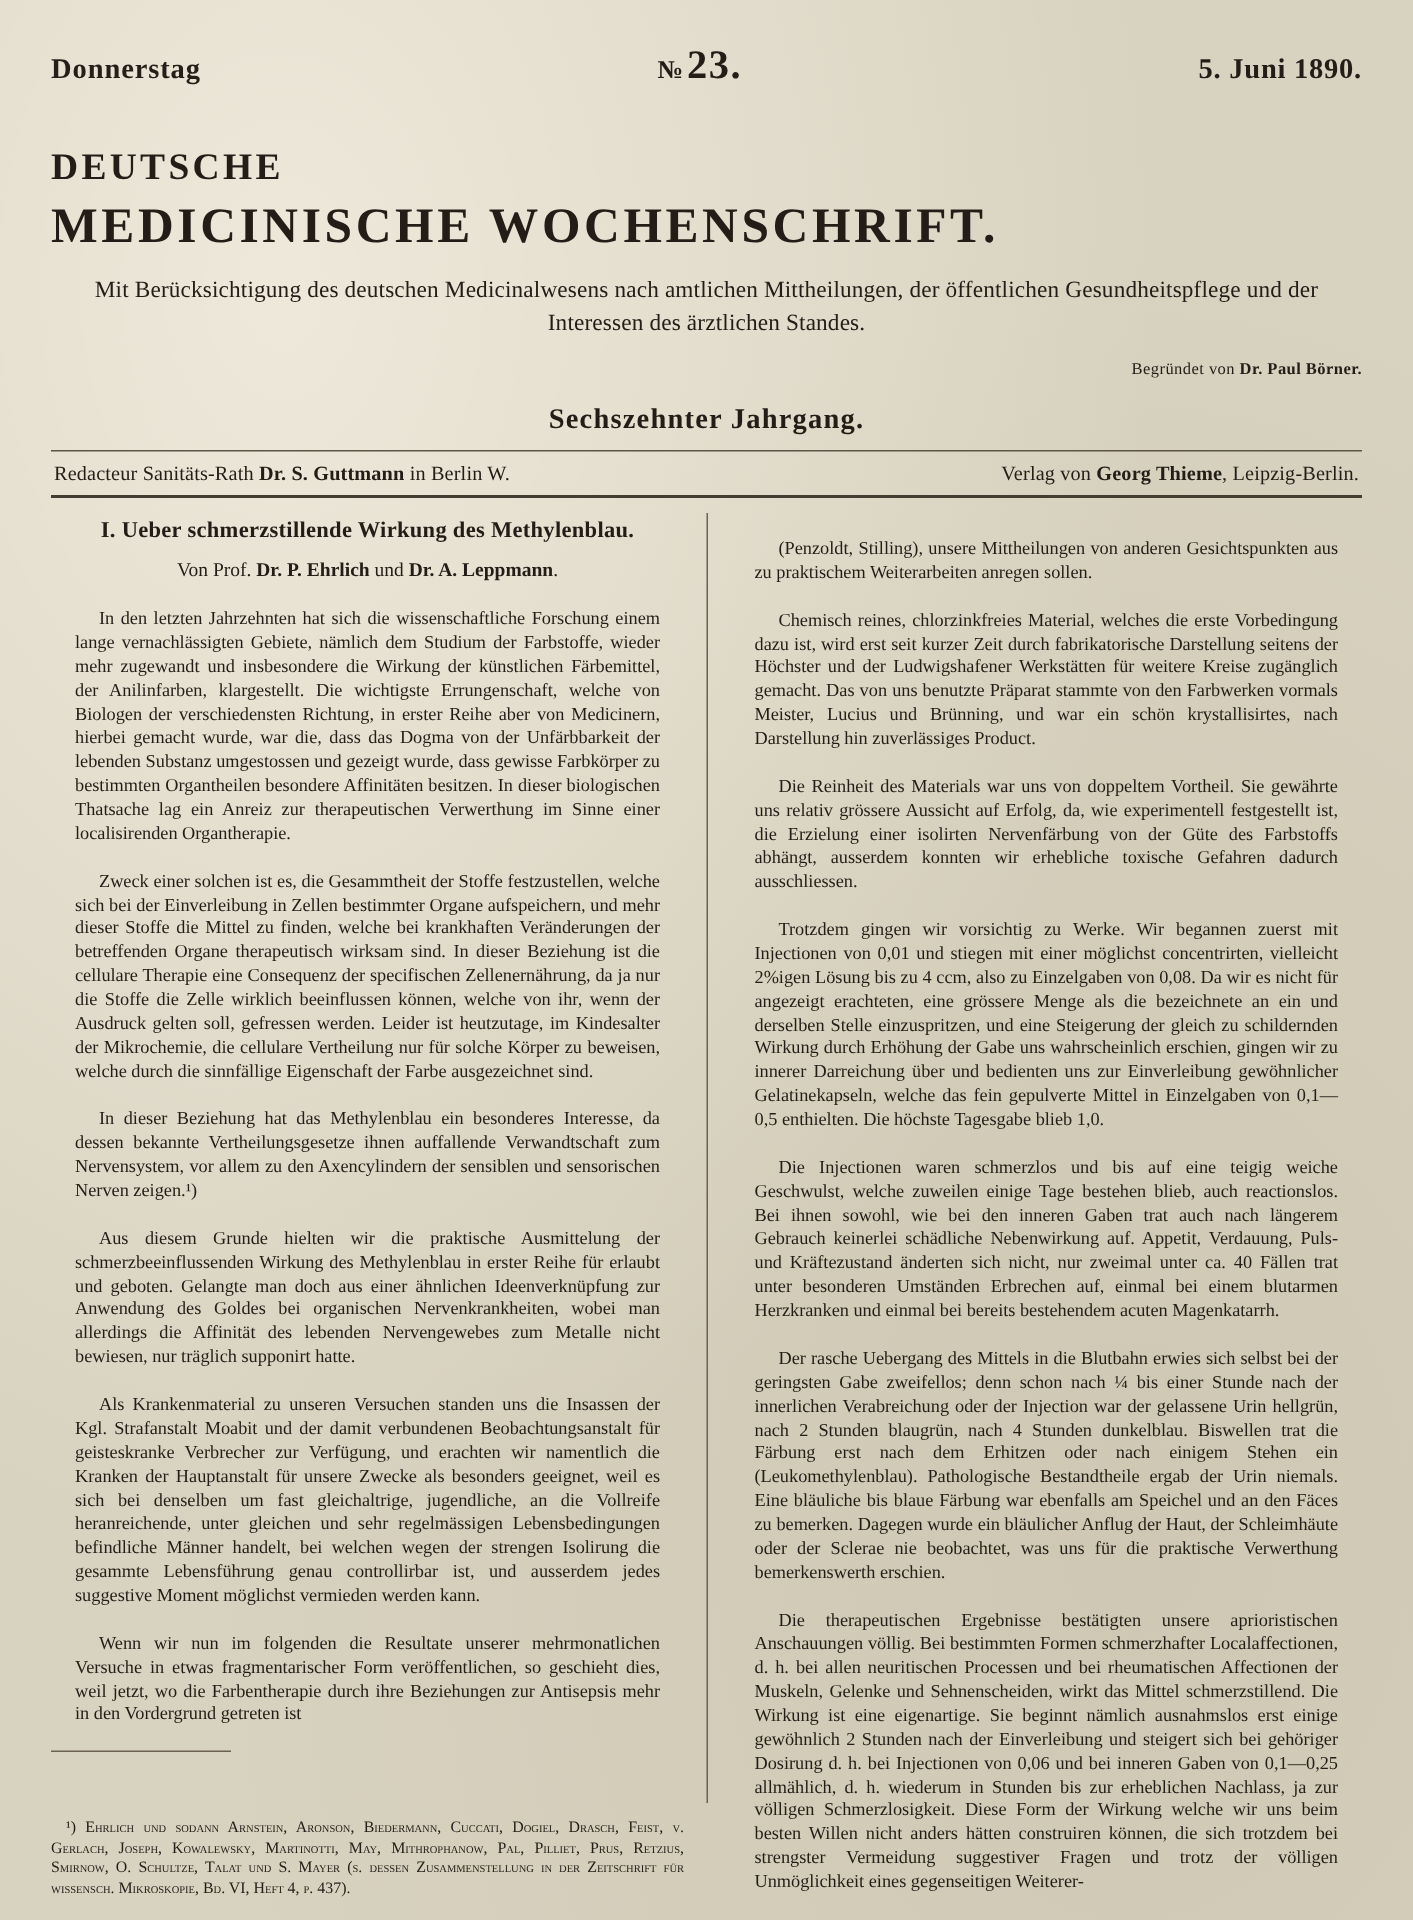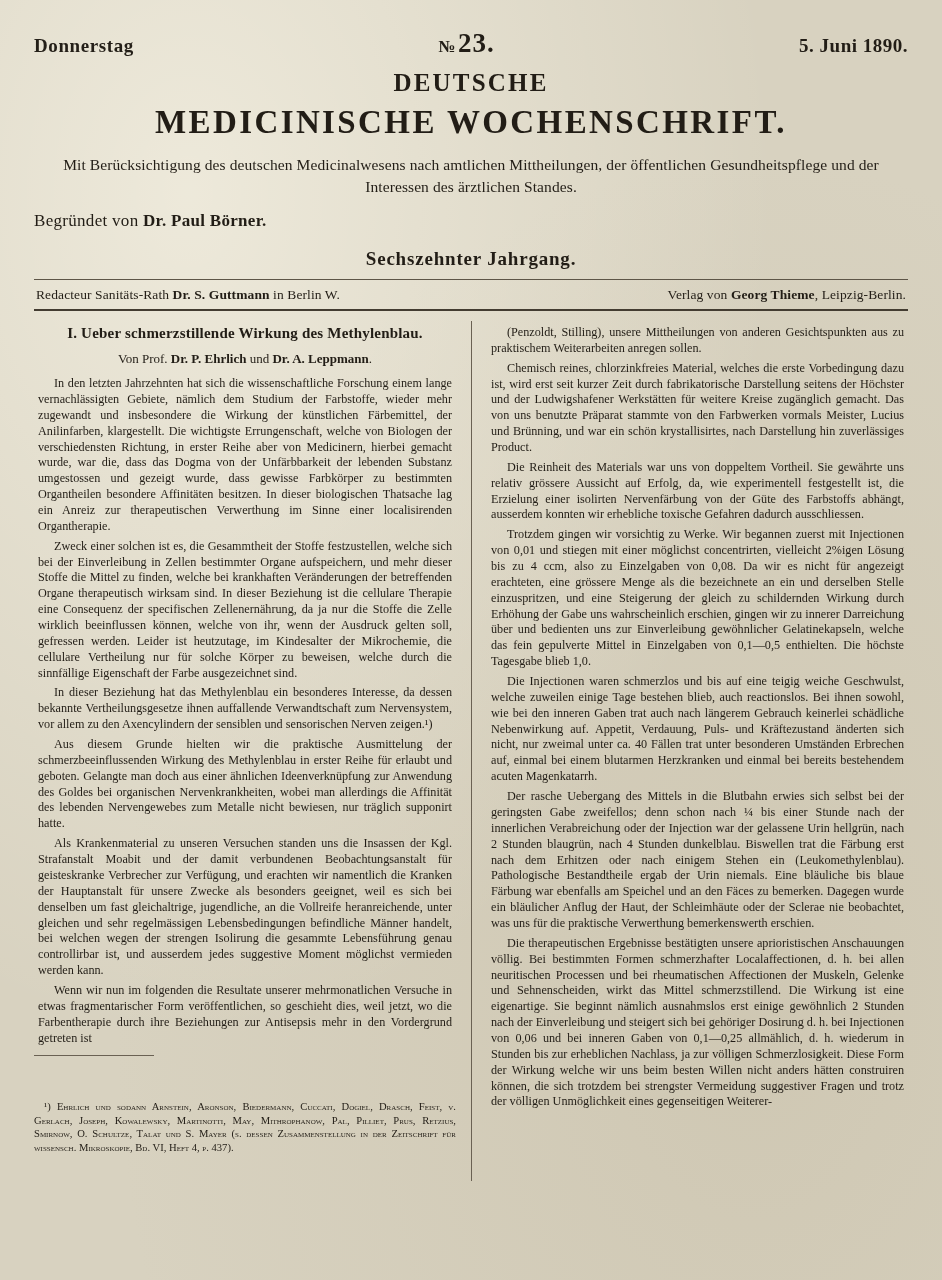--- a/index.html
+++ b/index.html
@@ -52,22 +52,21 @@
     letter-spacing: 1px;
     margin-left: 2px;
   }
   .issue-date {
     font-size: 19px;
     font-weight: 700;
     letter-spacing: 0.5px;
   }
 
   .title-block {
-    text-align: center;
-    margin-top: 10px;
+    margin-top: 39px;
   }
   .title-1 {
     font-size: 25px;
     letter-spacing: 2.2px;
     font-weight: 700;
   }
   .title-2 {
     font-size: 33px;
     letter-spacing: 2.4px;
     font-weight: 700;
@@ -75,22 +74,22 @@
   }
   .subtitle {
     margin-top: 13px;
     font-size: 15.5px;
     line-height: 1.42;
     text-align: center;
     letter-spacing: 0.1px;
   }
   .founder {
     margin-top: 13px;
-    text-align: left;
-    font-size: 17px;
+    text-align: right;
+    font-size: 11px;
     font-weight: 700;
     letter-spacing: 0.3px;
   }
   .founder .light { font-weight: 400; }
   .volume {
     margin-top: 17px;
     text-align: center;
     font-size: 19px;
     font-weight: 700;
     letter-spacing: 0.8px;
@@ -140,21 +139,21 @@
     margin: 2px 0 8px 0;
     letter-spacing: 0.2px;
   }
   .byline {
     text-align: center;
     font-size: 13px;
     margin-bottom: 8px;
   }
   .byline b { font-weight: 700; }
   p.par {
-    margin: 4px;
+    margin: 16px;
     text-indent: 16px;
   }
   .fn-rule {
     border: none;
     border-top: 1px solid #6a6153;
     width: 120px;
     margin: 9px 0 5px 0;
   }
   .footnote {
     font-size: 10.6px;

